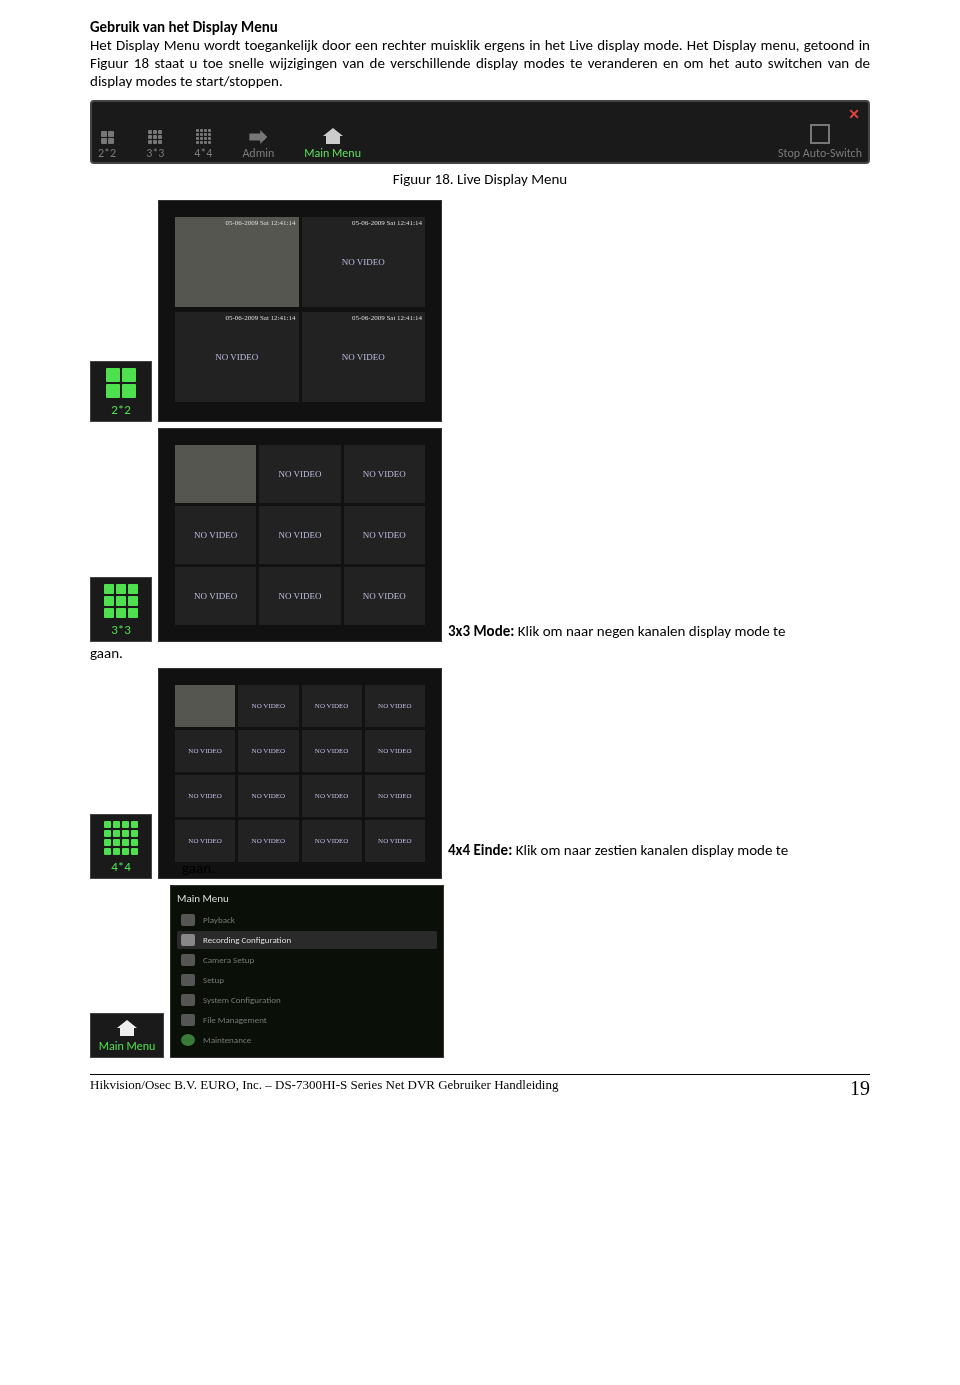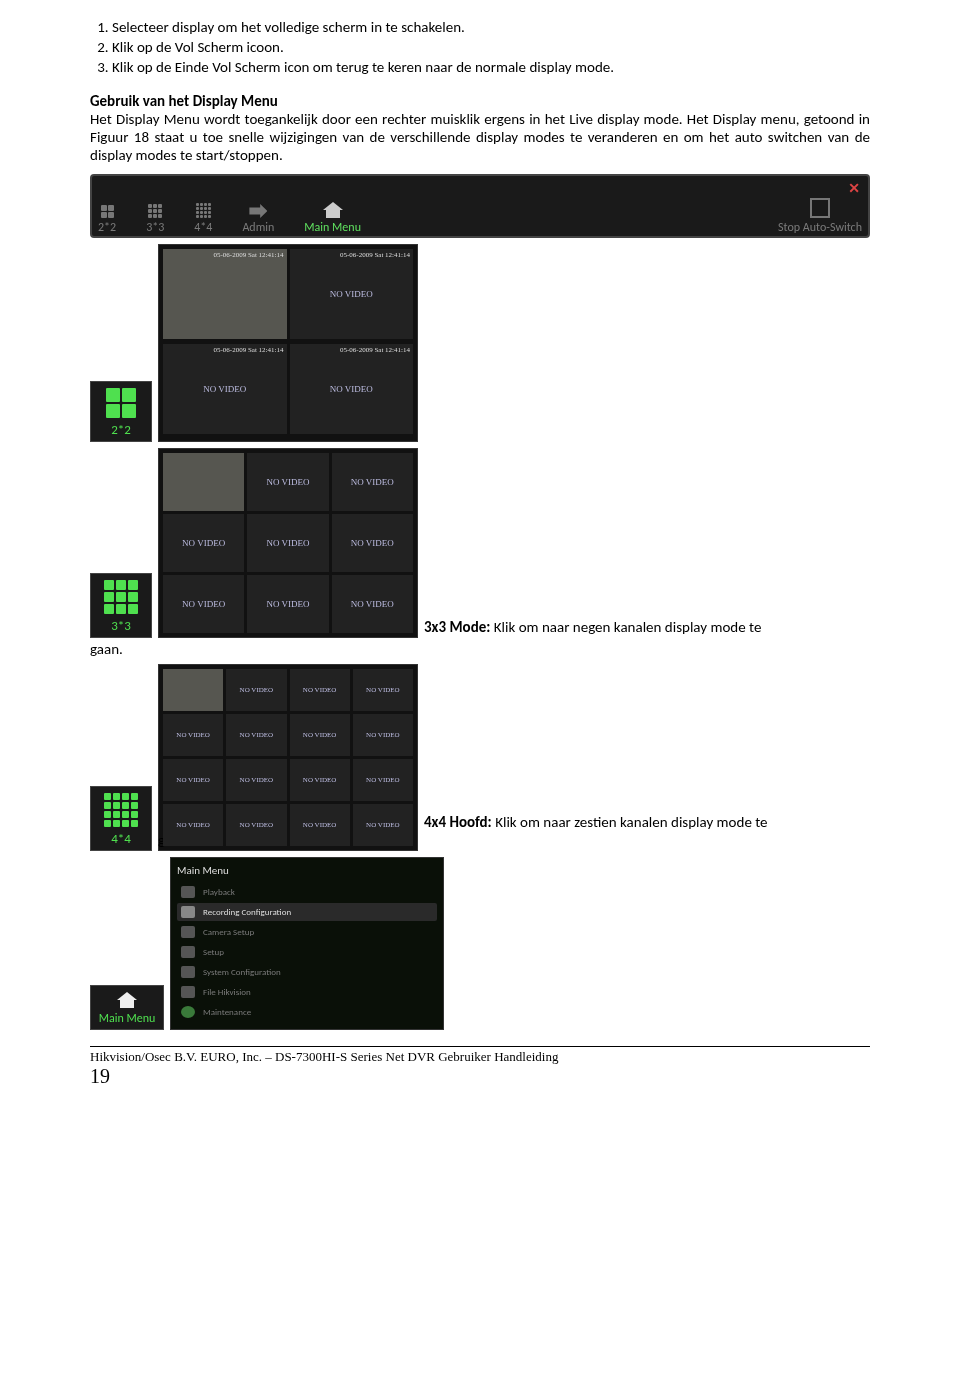--- a/index.html
+++ b/index.html
@@ -124,21 +124,21 @@
   .g22b { grid-template-columns: repeat(2,14px); grid-template-rows: repeat(2,14px); gap:2px; }
   .g22b span{width:14px;height:14px;}
   .g33b { grid-template-columns: repeat(3,10px); grid-template-rows: repeat(3,10px); gap:2px;}
   .g33b span{width:10px;height:10px;}
   .g44b { grid-template-columns: repeat(4,7px); grid-template-rows: repeat(4,7px); gap:2px;}
   .g44b span{width:7px;height:7px;}
 
   .screenshot {
     background:#111;
     border:1px solid #333;
-    padding:4px;
+    padding:16px;
   }
   .vgrid {
     display:grid;
     gap:3px;
   }
   .vgrid .cell {
     background:#222;
     display:flex;align-items:center;justify-content:center;
     color:#bcbce0;
     font-size:9px;
@@ -210,33 +210,27 @@
   .mainmenu-shot .mi.green .ic{background:#3a7a3a;border-radius:50%;}
 
   .footer-wrap {
     border-top:1px solid #000;
     margin-top:16px;
     padding-top:2px;
     display:flex;
     justify-content:space-between;
     font-size:13px;
     font-family: "Times New Roman", serif;
-    flex-direction: column;
   }
 </style>
 </head>
 <body>
 
 <div class="page">
 
-  <ol class="steps">
-    <li>Selecteer display om het volledige scherm in te schakelen.</li>
-    <li>Klik op de Vol Scherm icoon.</li>
-    <li>Klik op de Einde Vol Scherm icon om terug te keren naar de normale display mode.</li>
-  </ol>
 
   <div class="para">
     <span class="bold">Gebruik van het Display Menu</span><br>
     <span>Het Display Menu wordt toegankelijk door een rechter muisklik ergens in het Live display mode. Het Display menu, getoond in Figuur 18 staat u toe snelle wijzigingen van de verschillende display modes te veranderen en om het auto switchen van de display modes te start/stoppen.</span>
   </div>
 
   <div class="menubar">
     <span class="close-x">✕</span>
 
     <div class="item">
@@ -290,20 +284,21 @@
     <div class="item active">
       <div class="house-icon"></div>
       <span>Main Menu</span>
     </div>
     <div class="item" style="margin-left:auto;">
       <div class="stop-icon"></div>
       <span>Stop Auto-Switch</span>
     </div>
   </div>
 
+  <div class="caption">Figuur 18. Live Display Menu</div>
 
   <div class="mode-row">
     <div class="mode-icon-box">
       <div class="grid-icon g22b">
           <span></span>
           <span></span>
           <span></span>
           <span></span>
         </div>
       <span>2*2</span>
@@ -457,21 +452,21 @@
           </div>
         <div class="cell">
             <span>NO VIDEO</span>
           </div>
         <div class="cell">
             <span>NO VIDEO</span>
           </div>
       </div>
     </div>
     <div class="mode-text">
-      <span class="bold">4x4 Hoofd:</span><span> Klik om naar zestien kanalen display mode te</span>
+      <span class="bold">4x4 Einde:</span><span> Klik om naar zestien kanalen display mode te</span>
       <div style="margin-left:-266px;">gaan.</div>
     </div>
   </div>
 
   <div class="mainmenu-row">
     <div class="mainmenu-icon">
       <div class="house-icon"></div>
       <span>Main Menu</span>
     </div>
     <div class="mainmenu-shot">
@@ -491,21 +486,21 @@
       <div class="mi">
           <div class="ic"></div>
           <span>Setup</span>
         </div>
       <div class="mi">
           <div class="ic"></div>
           <span>System Configuration</span>
         </div>
       <div class="mi">
           <div class="ic"></div>
-          <span>File Hikvision</span>
+          <span>File Management</span>
         </div>
       <div class="mi green">
           <div class="ic"></div>
           <span>Maintenance</span>
         </div>
     </div>
   </div>
 
   <div class="footer-wrap">
     <span>Hikvision/Osec B.V. EURO, Inc. – DS-7300HI-S Series Net DVR Gebruiker Handleiding</span>

